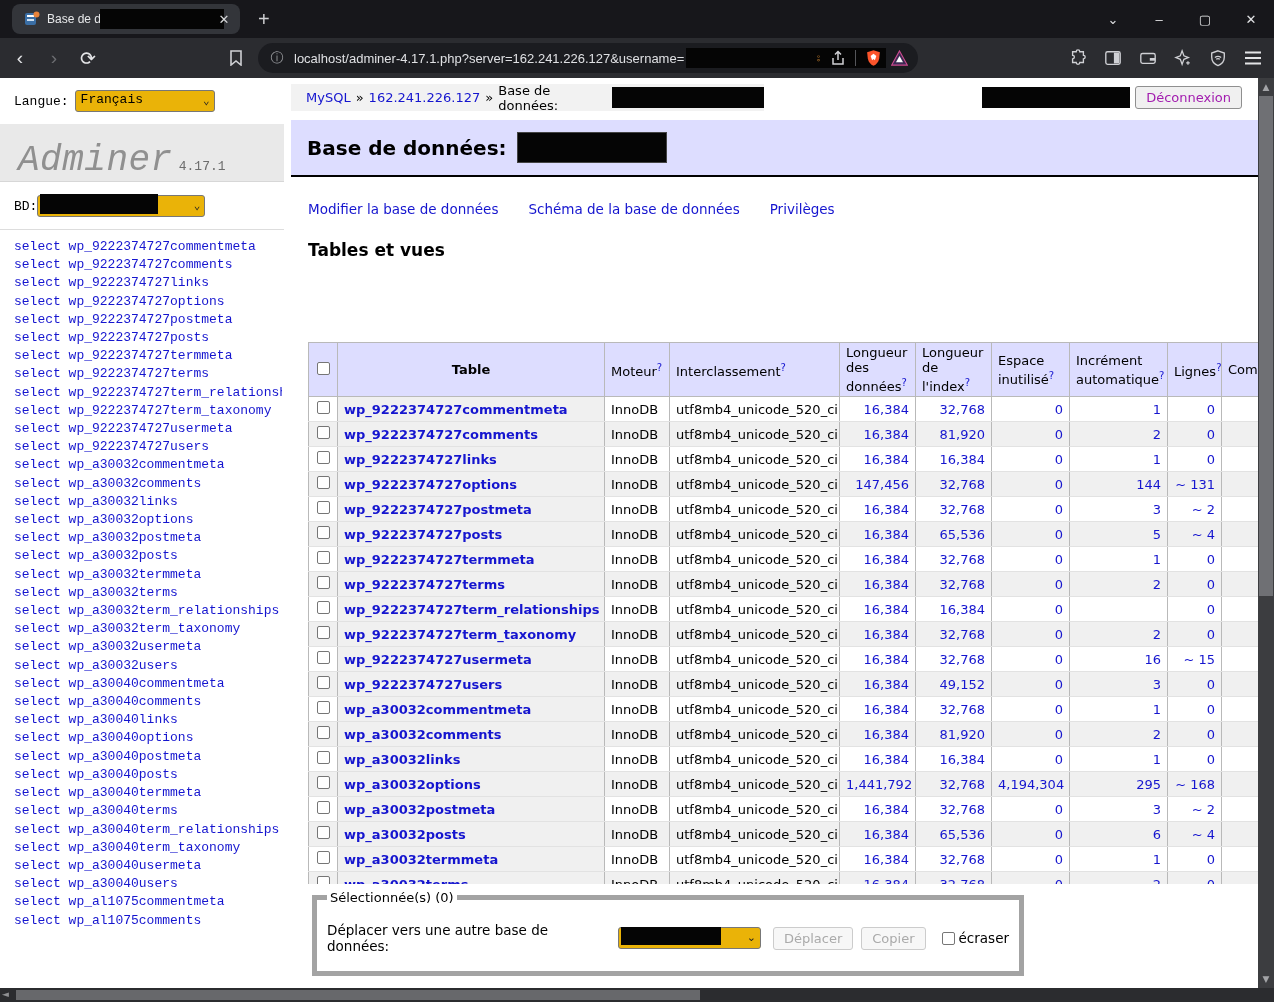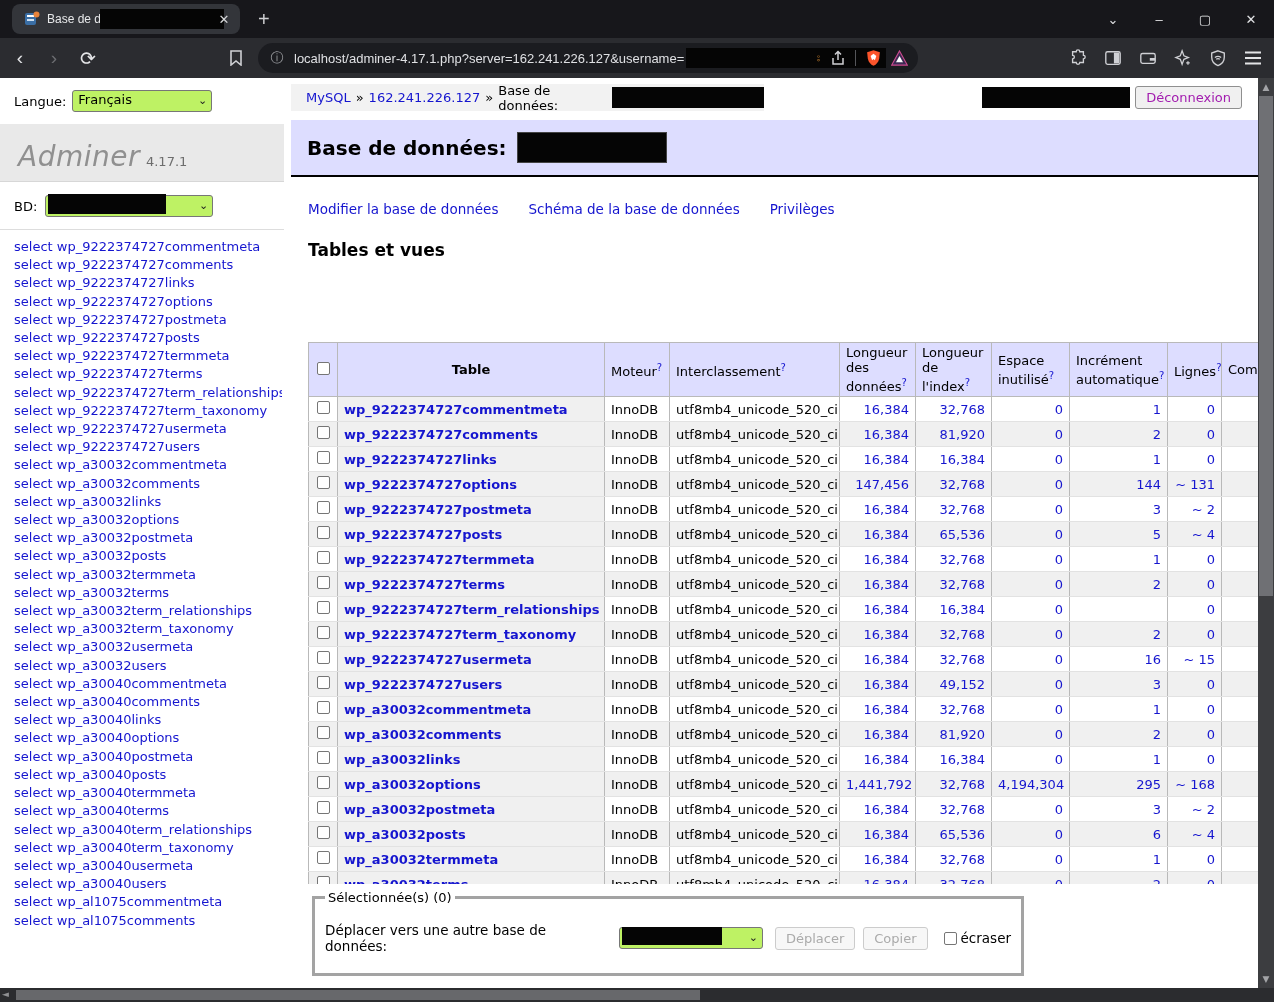--- a/index.html
+++ b/index.html
@@ -42,30 +42,30 @@
   
   .vscroll { position:absolute; right:0; top:78px; width:16px; height:910px; background:#3c3d40; }
   .vscroll .arrow { position:absolute; left:0; width:16px; color:#a3a4a7; font-size:9px; text-align:center; }
   .vscroll .thumb { position:absolute; left:1px; top:18px; width:14px; height:500px; background:#6f7074; }
   .hscroll { position:absolute; left:0; top:988px; width:1274px; height:14px; background:#2b2c2f; }
   .hscroll .arrow { position:absolute; left:2px; top:1px; color:#8f9093; font-size:9px; }
   .hscroll .thumb { position:absolute; left:16px; top:2px; width:684px; height:10px; background:#67686b; }
 
   
   .sidebar { position:absolute; left:0; top:78px; width:284px; height:910px; background:#fff;
-             overflow:hidden; font-size:13px; color:#000; }
+             overflow:hidden; font-size:13px; color:#000;font-family:Liberation Mono, monospace; }
   .lang-row { padding:12px 0 0 14px; display:flex; align-items:center; gap:6px; }
-  .select-box { position:relative; height:22px; border:1px solid #777; border-radius:3px; background:#bef264;
+  .select-box { position:relative; height:22px; border:1px solid #777; border-radius:3px; background:#eab308;
                 display:flex; align-items:center; padding:0 20px 4px 5px; font-size:13px; }
   .select-box .chev { position:absolute; right:4px; top:3px; font-size:11px; color:#222; }
   .logo-box { margin-top:12px; width:284px; height:58px; background:#e9e9e9; border-bottom:1px solid #d7d7d7;
               display:flex; align-items:baseline; padding:16px 0 0 18px; }
-  .logo-main { font-style:italic; font-size:28px; color:#909090; letter-spacing:0.5px; }
+  .logo-main { font-style:italic; font-size:36px; color:#909090; letter-spacing:0.5px; }
   .logo-ver { font-size:13px; color:#6d6d6d; margin-left:6px; }
-  .db-row { display:flex; align-items:center; gap:8px; padding:13px 0 12px 14px; border-bottom:1px solid #ddd; }
+  .db-row { display:flex; align-items:center; gap:0; padding:13px 0 12px 14px; border-bottom:1px solid #ddd; }
   .redact-sm { background:#050505; }
   .sb-links { padding:9px 14px 10px 14px; border-bottom:1px solid #ddd; line-height:18px; width:270px; }
   .sb-links a { margin-right:18px; }
   a { color:#1515cf; text-decoration:none; }
   .tables-list { padding:8px 0 0 14px; line-height:18.2px; white-space:nowrap; }
   .tables-list div { overflow:hidden; width:268px; }
 
   
   .main { position:absolute; left:291px; top:78px; width:973px; height:910px; background:#fff; overflow:hidden; }
   .breadcrumb { position:absolute; left:0; top:6px; width:473px; height:27px; background:#f2f2f2;
@@ -97,21 +97,21 @@
   tbody th { text-align:left; background:#f0f0f0; }
   tbody th a { font-weight:bold; }
   tbody tr:nth-child(even) td, tbody tr:nth-child(even) th { background:#f0f0f0; }
   tbody tr:nth-child(odd) td { background:#fff; }
   td.num { text-align:right; color:#1515cf; }
   td.txt { color:#000;margin-left:38px; }
   .cb { width:13px; height:13px; border:1px solid #767676; border-radius:2px; background:#fff; display:inline-block; }
   th.cbc, td.cbc { text-align:center; padding:2px 0; }
 
   .sel-fieldset { position:absolute; left:21px; top:812px; width:712px; height:86px;
-                  border:3px solid #a3a3a3; padding:6px 10px; }
+                  border:5px solid #a3a3a3; padding:6px 10px; }
   .sel-fieldset legend { font-size:13px; padding:0 3px; }
   .btnrow { display:flex; gap:8px; margin-top:2px; }
   .btn.disabled { color:#aaa; background:#f7f7f7; border-color:#ccc; }
   .move-row { display:flex; align-items:center; gap:12px; margin-top:11px; font-size:13.5px; }
   .move-select { width:146px; }
   .ecraser { display:flex; align-items:center; gap:4px; margin-left:4px; }
 
   svg { display:block; }
 </style>
 </head>

